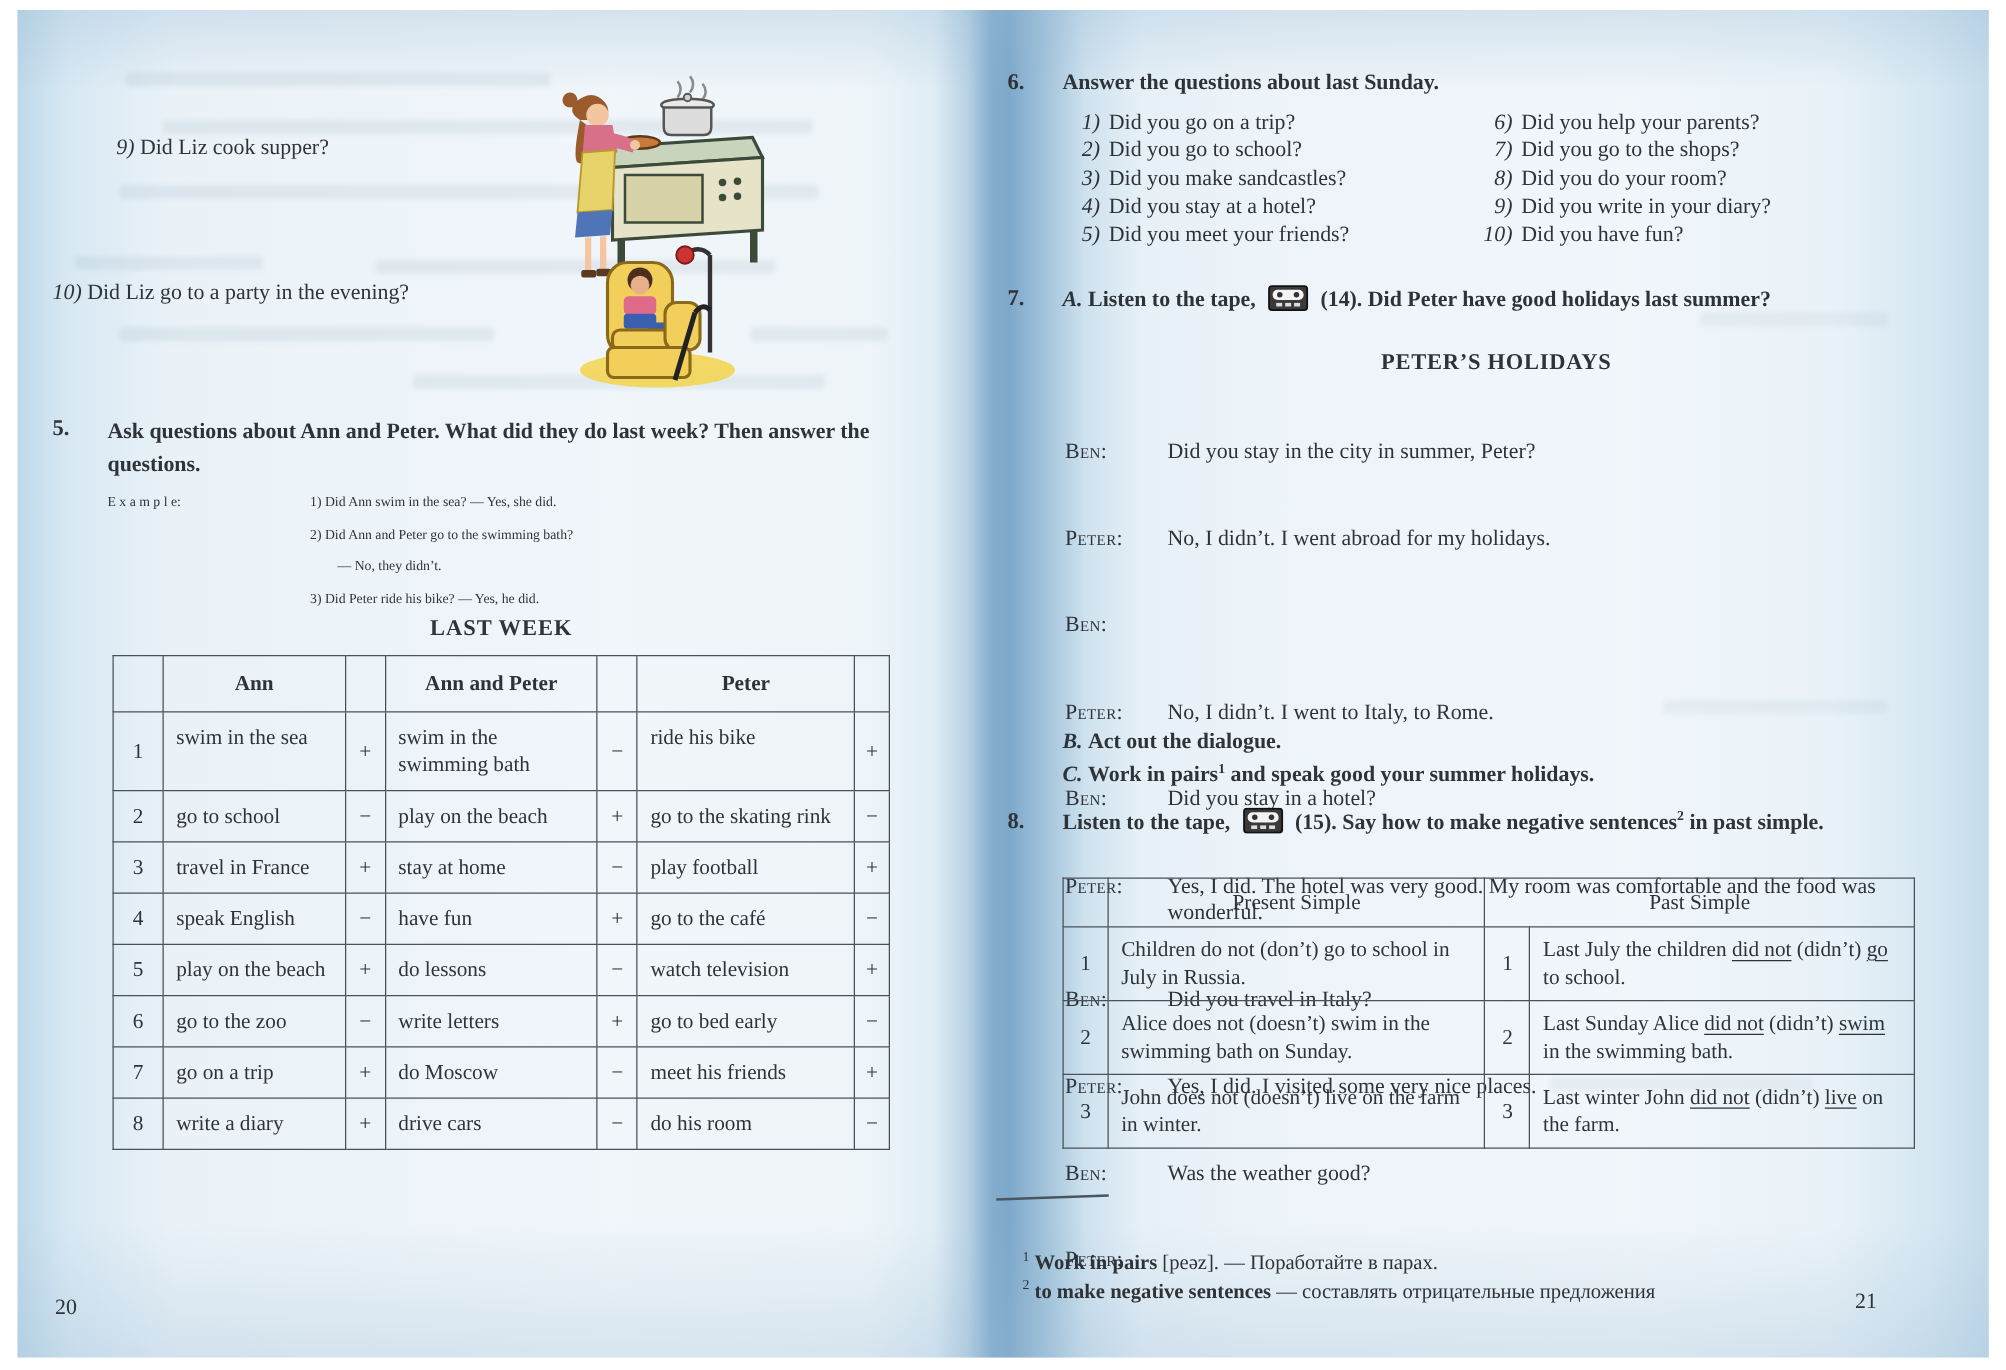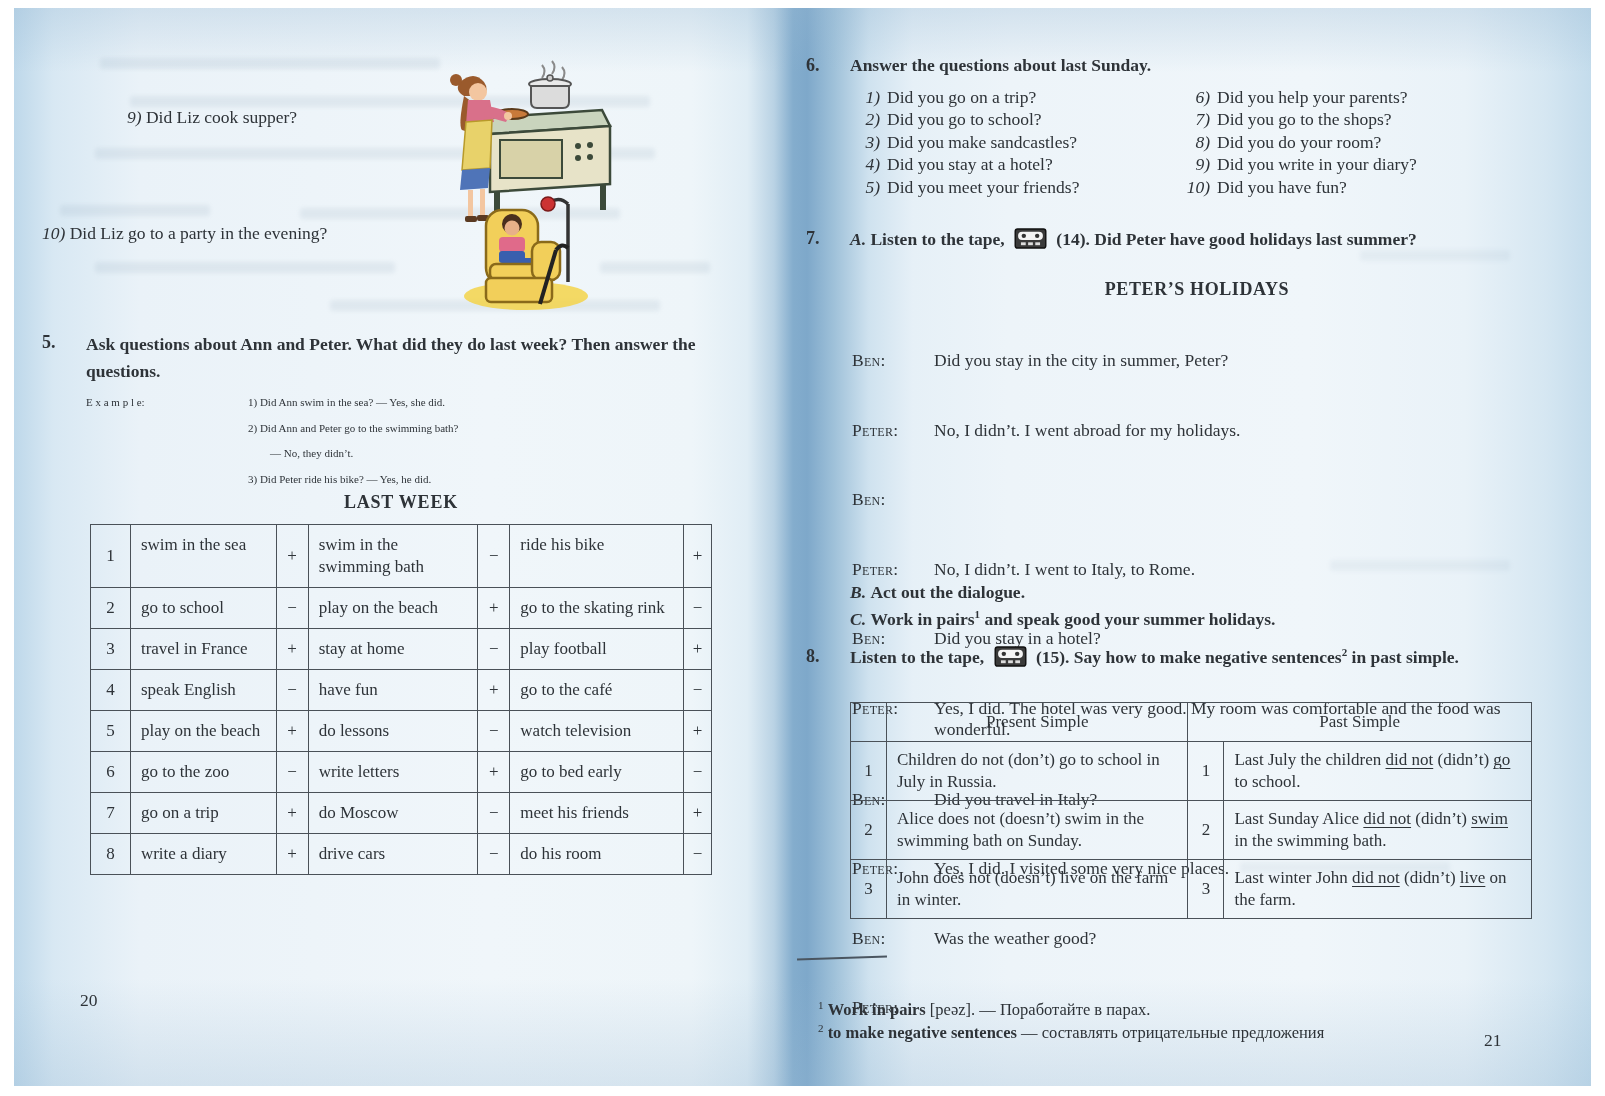--- a/index.html
+++ b/index.html
@@ -63,21 +63,21 @@
 <div class="smudge" style="left:95px;top:148px;width:560px;"></div>
 <div class="smudge" style="left:60px;top:205px;width:150px;"></div>
 <div class="smudge" style="left:300px;top:208px;width:320px;"></div>
 <div class="smudge" style="left:95px;top:262px;width:300px;"></div>
 <div class="smudge" style="left:600px;top:262px;width:110px;"></div>
 <div class="smudge" style="left:330px;top:300px;width:330px;"></div>
 <div class="smudge" style="left:1360px;top:250px;width:150px;opacity:.09;"></div>
 <div class="smudge" style="left:1330px;top:560px;width:180px;opacity:.09;"></div>
 <div class="smudge" style="left:1240px;top:862px;width:210px;opacity:.09;"></div>
 
-<div class="abs txt" style="left:93px;top:106px;margin-left:34px;">
+<div class="abs txt" style="left:93px;top:106px;">
   <span class="it">9)</span>
   <span>Did Liz cook supper?</span>
 </div>
 
 <svg class="abs" style="left:434px;top:56px;" width="182" height="178" viewBox="0 0 182 178">
   <g stroke="#8a8a8a" stroke-width="2" fill="none">
     <path d="M108 22 q5 -7 0 -13"></path>
       <path d="M118 18 q5 -7 0 -13"></path>
       <path d="M128 24 q5 -7 0 -13"></path>
   </g>
@@ -154,20 +154,29 @@
   <colgroup>
     <col style="width:40px">
       <col style="width:146px">
       <col style="width:32px">
     <col style="width:170px">
       <col style="width:32px">
       <col style="width:174px">
       <col style="width:28px">
   </colgroup>
   <tbody>
+      <tr class="head">
+    <td></td>
+    <td>Ann</td>
+    <td></td>
+    <td>Ann and Peter</td>
+    <td></td>
+    <td>Peter</td>
+    <td></td>
+  </tr>
   <tr>
     <td class="c">1</td>
     <td>swim in the sea</td>
     <td class="c">+</td>
     <td>swim in the swimming bath</td>
     <td class="c">−</td>
     <td>ride his bike</td>
     <td class="c">+</td>
   </tr>
   <tr>
@@ -229,21 +238,21 @@
     <td>write a diary</td>
     <td class="c">+</td>
     <td>drive cars</td>
     <td class="c">−</td>
     <td>do his room</td>
     <td class="c">−</td>
   </tr>
 </tbody>
   </table>
 
-<div class="pagenum" style="left:44px;top:990px;margin-left:36px;">20</div>
+<div class="pagenum" style="left:44px;top:1035px;">20</div>
 
 <div class="exblock txt" style="left:806px;top:54px;width:740px;">
   <span class="exnum">6.</span>
   <div class="exbody b">Answer the questions about last Sunday.</div>
 </div>
 
 <div class="abs" style="left:850px;top:86px;width:692px;display:grid;grid-template-columns:330px 1fr;font-size:17.5px;line-height:22.4px;">
   <div>
     <div><span class="qnum">1)</span><span>Did you go on a trip?</span></div>
     <div><span class="qnum">2)</span><span>Did you go to school?</span></div>

